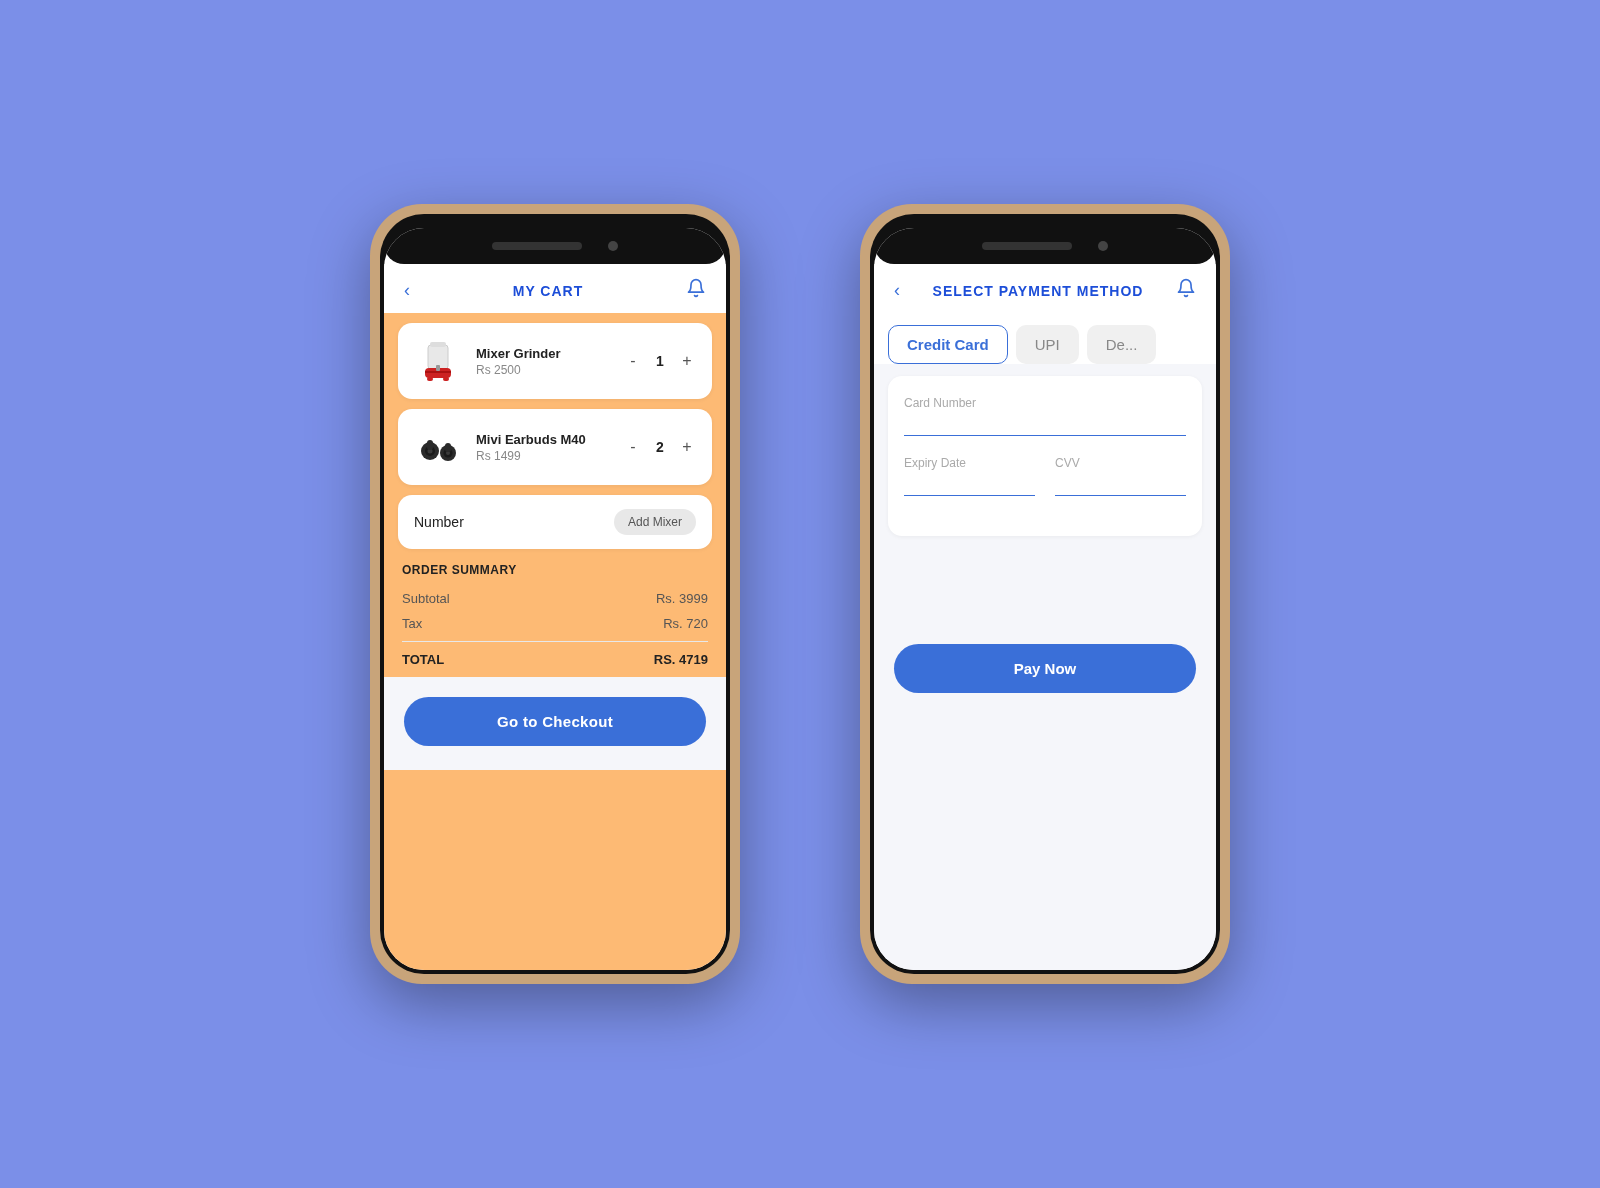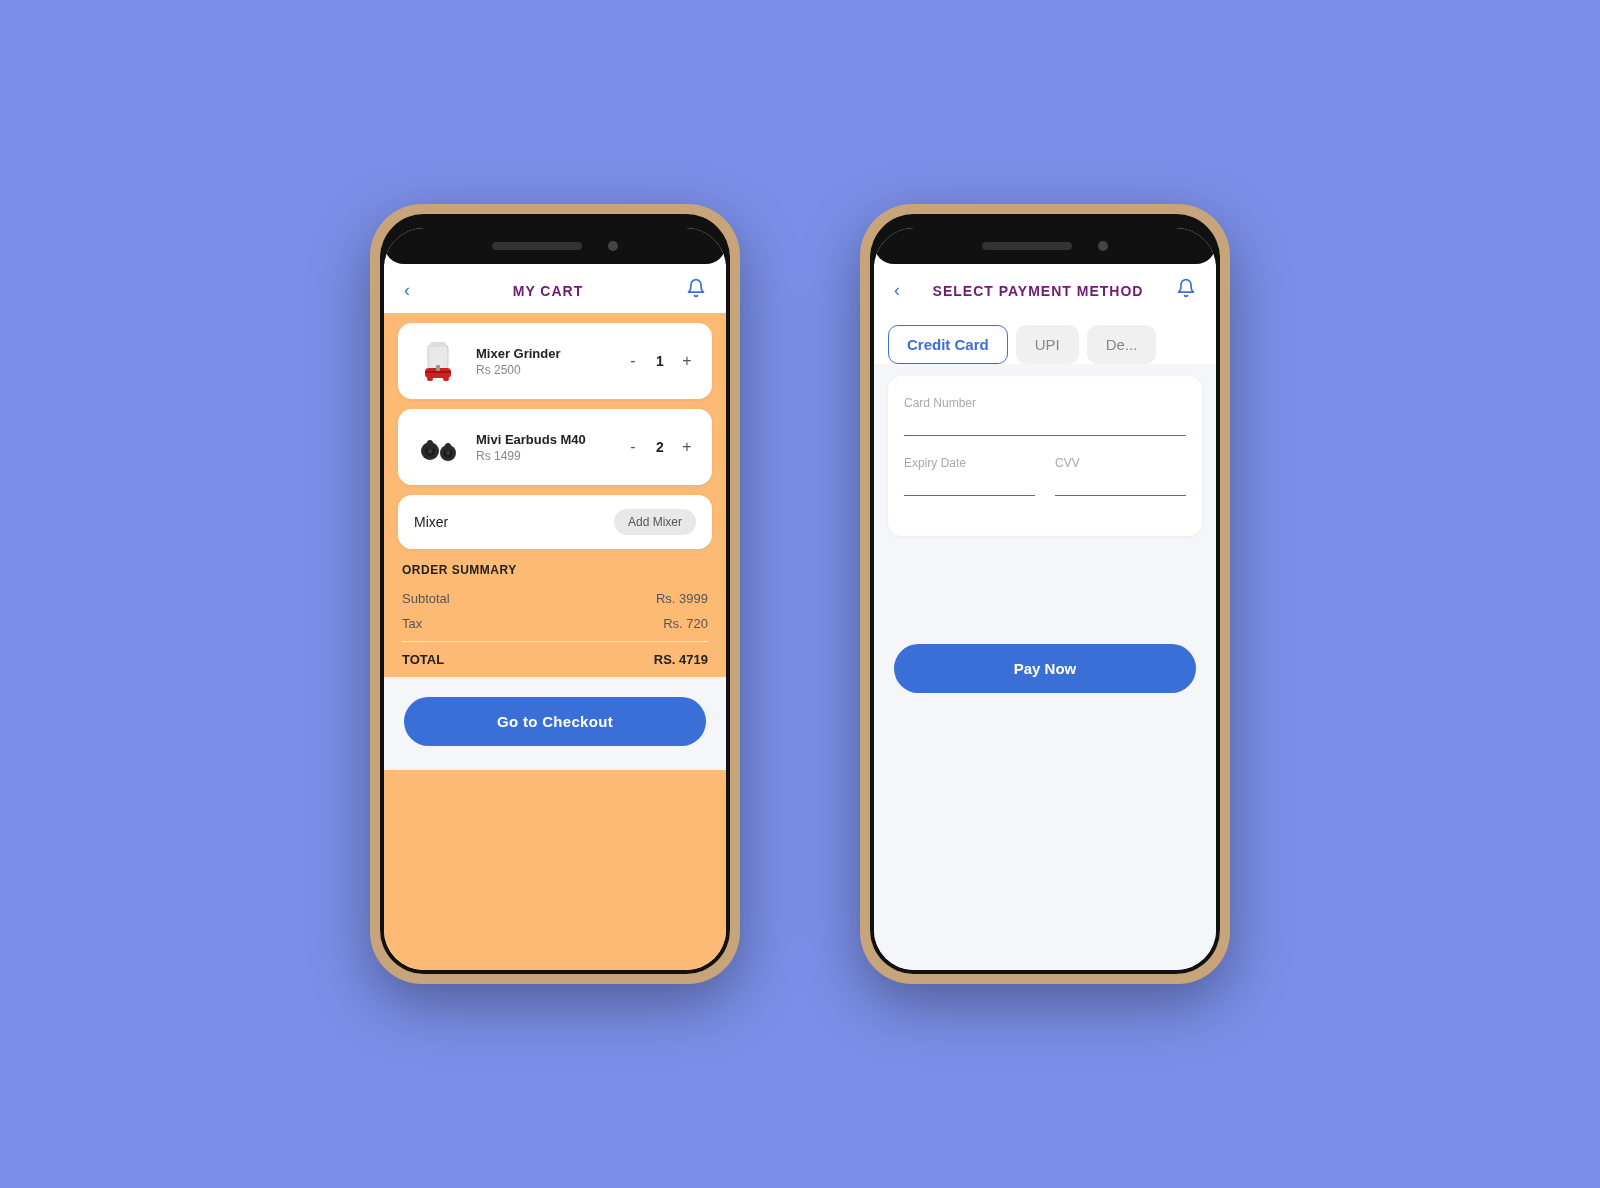--- a/index.html
+++ b/index.html
@@ -86,21 +86,21 @@
     .header {
       display: flex;
       align-items: center;
       justify-content: space-between;
       padding: 14px 20px 10px;
       background: #fff;
     }
     .header-title {
       font-size: 14px;
       font-weight: 700;
-      color: #701a75;
+      color: #1d4ed8;
       letter-spacing: 1px;
       text-transform: uppercase;
     }
     .back-icon {
       color: #3a6fd8;
       font-size: 18px;
       cursor: pointer;
     }
     .bell-icon {
       color: #3a6fd8;
@@ -437,21 +437,21 @@
             </div>
             <div class="qty-control">
               <button class="qty-btn">-</button>
               <span class="qty-value">2</span>
               <button class="qty-btn">+</button>
             </div>
           </div>
         </div>
 
         <div class="offers-section">
-          <span class="offers-label">Mixer</span>
+          <span class="offers-label">Number</span>
           <button class="add-code-btn">Add Mixer</button>
         </div>
 
         <div class="order-summary">
           <div class="summary-title">ORDER SUMMARY</div>
           <div class="summary-row">
             <span class="summary-label">Subtotal</span>
             <span class="summary-value">Rs. 3999</span>
           </div>
           <div class="summary-row">

